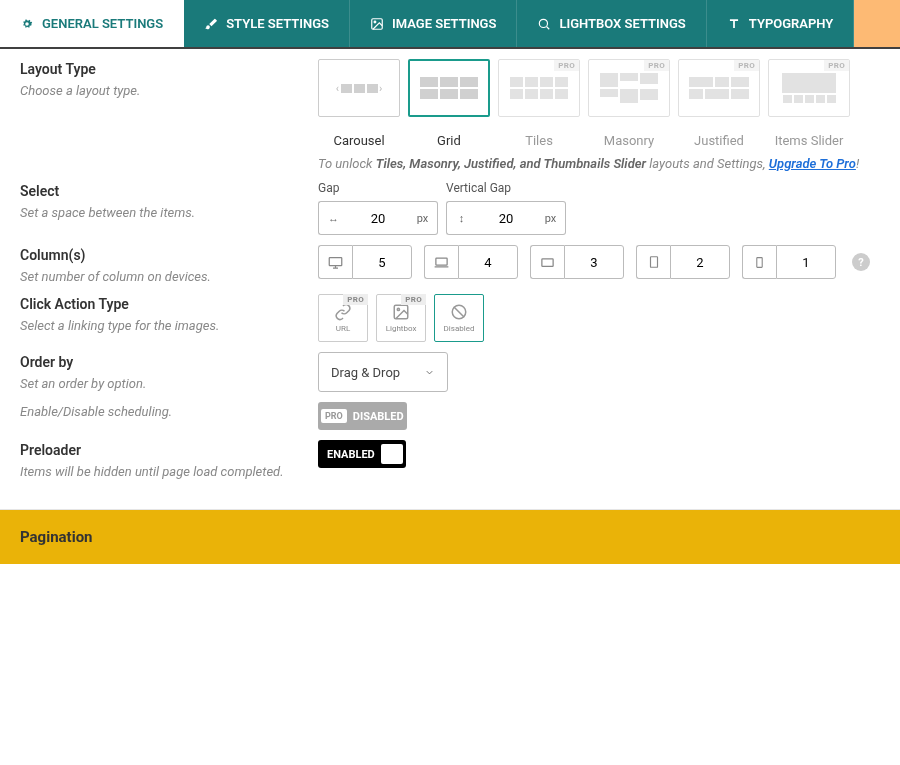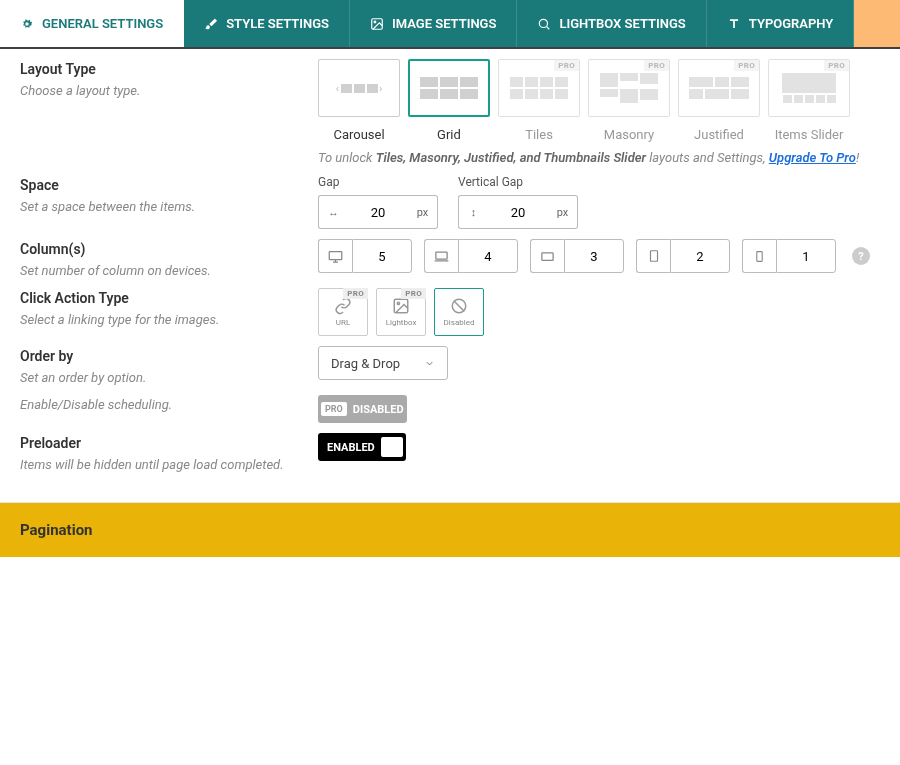--- a/index.html
+++ b/index.html
@@ -12,46 +12,46 @@
 .row{display:flex;padding:10px 0 0;align-items:flex-start}
 .label-col{width:298px;padding-right:20px;padding-top:2px}
 .label-title{font-size:14px;font-weight:600;color:#333;margin-bottom:6px}
 .label-desc{font-style:italic;color:#888;font-size:13px}
 .control-col{flex:1}
 .layout-opts{display:flex;gap:8px;margin-bottom:8px}
 .layout-card{width:82px;text-align:center;position:relative}
 .layout-box{width:82px;height:58px;border:1px solid #ccc;border-radius:2px;background:#fff;display:flex;align-items:center;justify-content:center;cursor:pointer;position:relative}
 .layout-box.selected{border:2px solid #1a9b8c}
 .layout-box.pro{opacity:0.6}
-.layout-name{margin-top:10px;font-size:13px;color:#333}
+.layout-name{margin-top:16px;font-size:13px;color:#333}
 .layout-name.dim{color:#999}
 .pro-tag{position:absolute;top:0;right:0;background:#eee;color:#888;font-size:8px;font-weight:700;padding:1px 4px;letter-spacing:0.3px}
 .upsell{font-style:italic;color:#888;font-size:13px}
 .upsell b{color:#666;font-weight:600}
 .upsell a{color:#1e6fd9;font-weight:600;text-decoration:underline}
-.gap-group{display:flex;gap:20px}
+.gap-group{display:flex;gap:8px}
 .gap-item{}
 .gap-lbl{font-size:12px;color:#555;margin-bottom:6px}
 .num-input{display:flex;height:34px}
 .num-ico,.num-unit{width:30px;border:1px solid #bbb;display:flex;align-items:center;justify-content:center;font-size:11px;color:#666;background:#fff}
 .num-ico{border-radius:3px 0 0 3px;border-right:none}
 .num-unit{border-radius:0 3px 3px 0;border-left:none}
 .num-val{width:60px;border:1px solid #bbb;border-left:none;border-right:none;text-align:center;font-size:13px;outline:none}
 .col-inputs{display:flex;gap:12px;align-items:center}
 .col-input{display:flex;height:34px}
 .col-ico{width:34px;border:1px solid #bbb;border-right:none;border-radius:3px 0 0 3px;display:flex;align-items:center;justify-content:center}
 .col-val{width:60px;border:1px solid #bbb;border-radius:0 3px 3px 0;text-align:center;font-size:13px;outline:none}
 .help-ico{width:18px;height:18px;border-radius:50%;background:#ccc;color:#fff;display:flex;align-items:center;justify-content:center;font-size:11px;font-weight:700;margin-left:4px}
 .click-opts{display:flex;gap:8px}
 .click-card{width:50px;height:48px;border:1px solid #ccc;border-radius:2px;position:relative;display:flex;flex-direction:column;align-items:center;justify-content:center;cursor:pointer;background:#fff}
 .click-card.selected{border:1.5px solid #1a9b8c}
 .click-card .pro-tag{top:-1px;right:-1px}
 .click-lbl{font-size:8px;color:#888;margin-top:3px}
 .click-ico{color:#999}
-.select-box{display:flex;align-items:center;height:34px;border:1px solid #bbb;border-radius:3px;padding:0 12px;gap:24px;cursor:pointer;width:fit-content;font-size:13px}
+.select-box{display:flex;align-items:center;height:40px;border:1px solid #bbb;border-radius:3px;padding:0 12px;gap:24px;cursor:pointer;width:fit-content;font-size:13px}
 .toggle{display:inline-flex;align-items:center;height:28px;border-radius:3px;padding:3px;gap:6px;font-size:11px;font-weight:700;color:#fff}
 .toggle.disabled{background:#aaa}
 .toggle.enabled{background:#000000}
 .toggle-knob{width:22px;height:20px;background:#fff;border-radius:2px}
 .toggle .mini-pro{background:#fff;color:#999;border-radius:2px;padding:2px 4px;font-size:9px;font-weight:700}
 .section-hdr{background:#eab308;padding:18px 20px;margin:30px -20px 0;border-top:1px solid #e5e5e5}
 .section-hdr h3{font-size:15px;font-weight:700;color:#333}
 .th-grid{display:flex;gap:2px;flex-wrap:wrap;width:62px;justify-content:center}
 .th-cell{background:#d0d0d0}
 </style>
@@ -190,21 +190,21 @@
         </div>
       </div>
       <div class="upsell">
         <span>To unlock </span><b>Tiles, Masonry, Justified, and Thumbnails Slider</b><span> layouts and Settings, </span><a href="#">Upgrade To Pro</a><span>!</span>
       </div>
     </div>
   </div>
 
   <div class="row">
     <div class="label-col">
-      <div class="label-title">Space</div>
+      <div class="label-title">Select</div>
       <div class="label-desc">Set a space between the items.</div>
     </div>
     <div class="control-col">
       <div class="gap-group">
         <div class="gap-item">
           <div class="gap-lbl">Gap</div>
           <div class="num-input">
             <div class="num-ico">↔</div>
             <input class="num-val" value="20" style="">
             <div class="num-unit">px</div>

